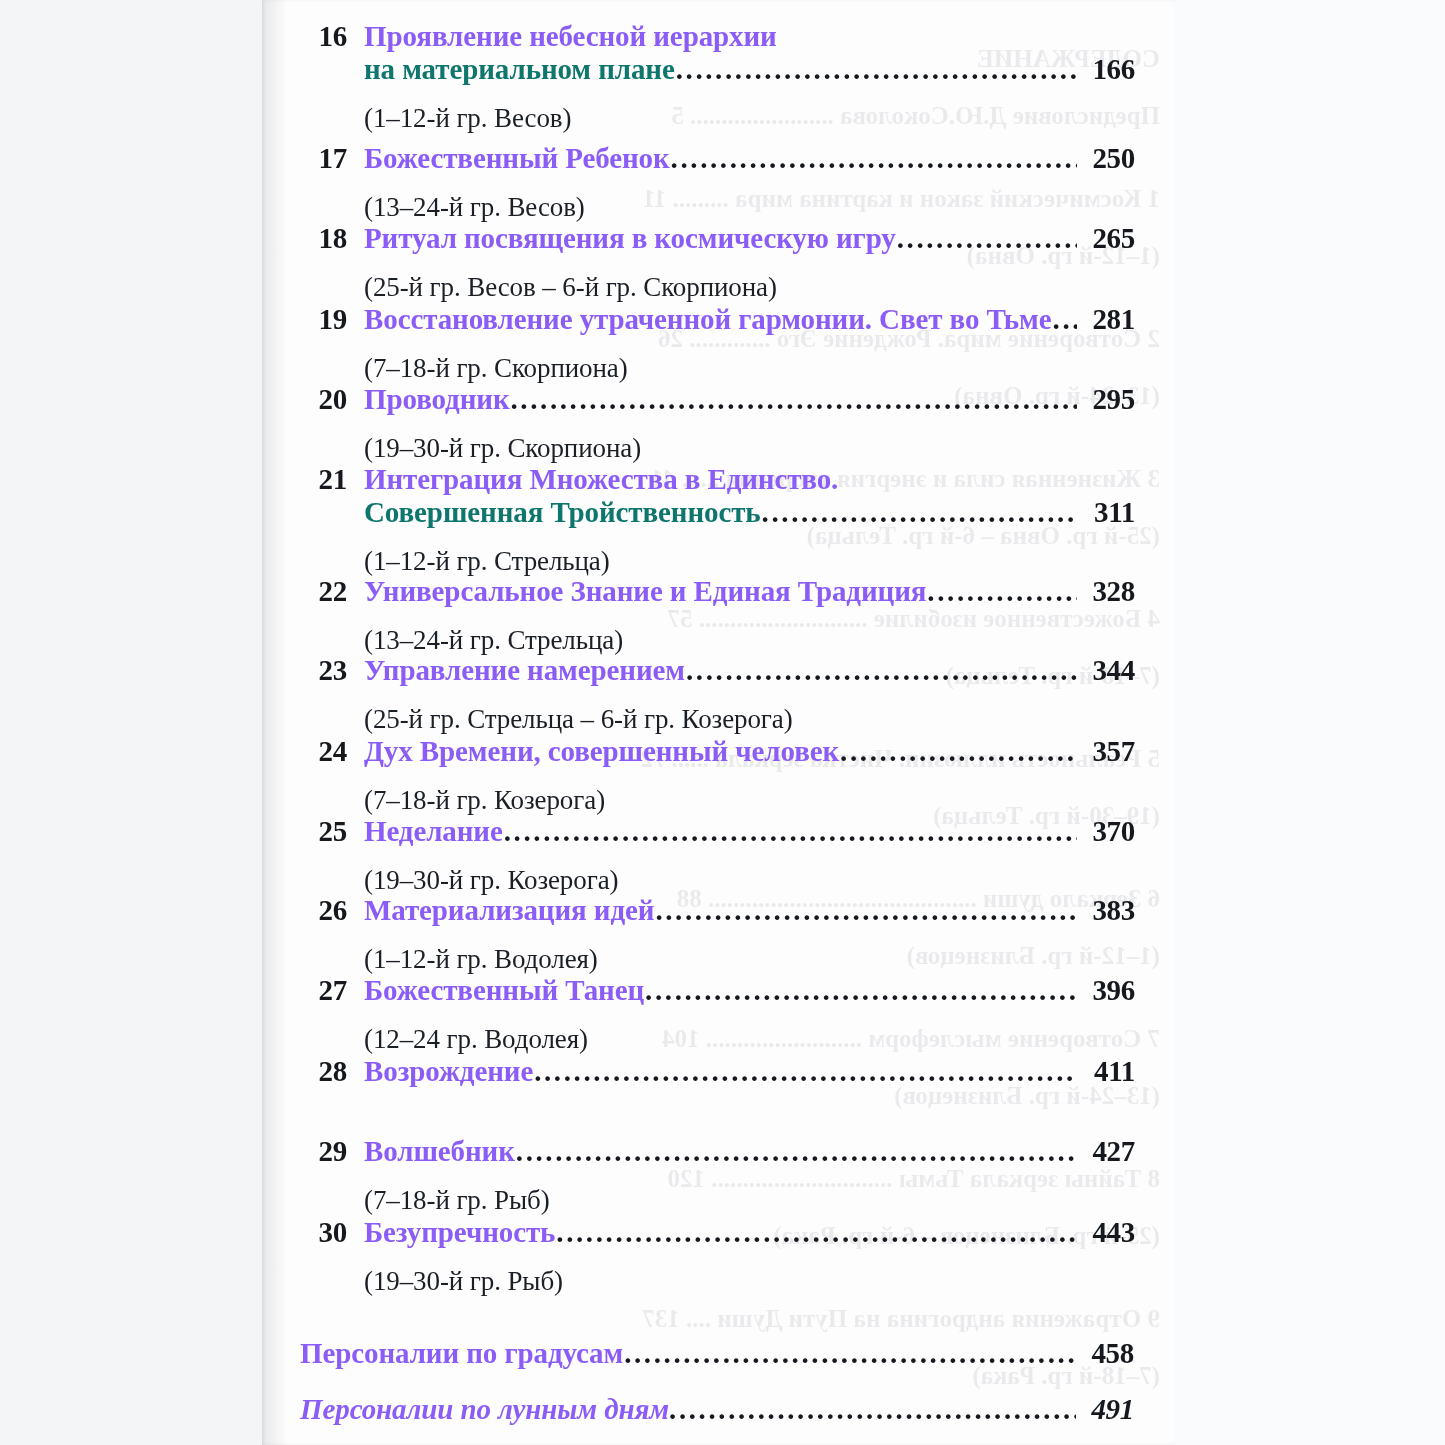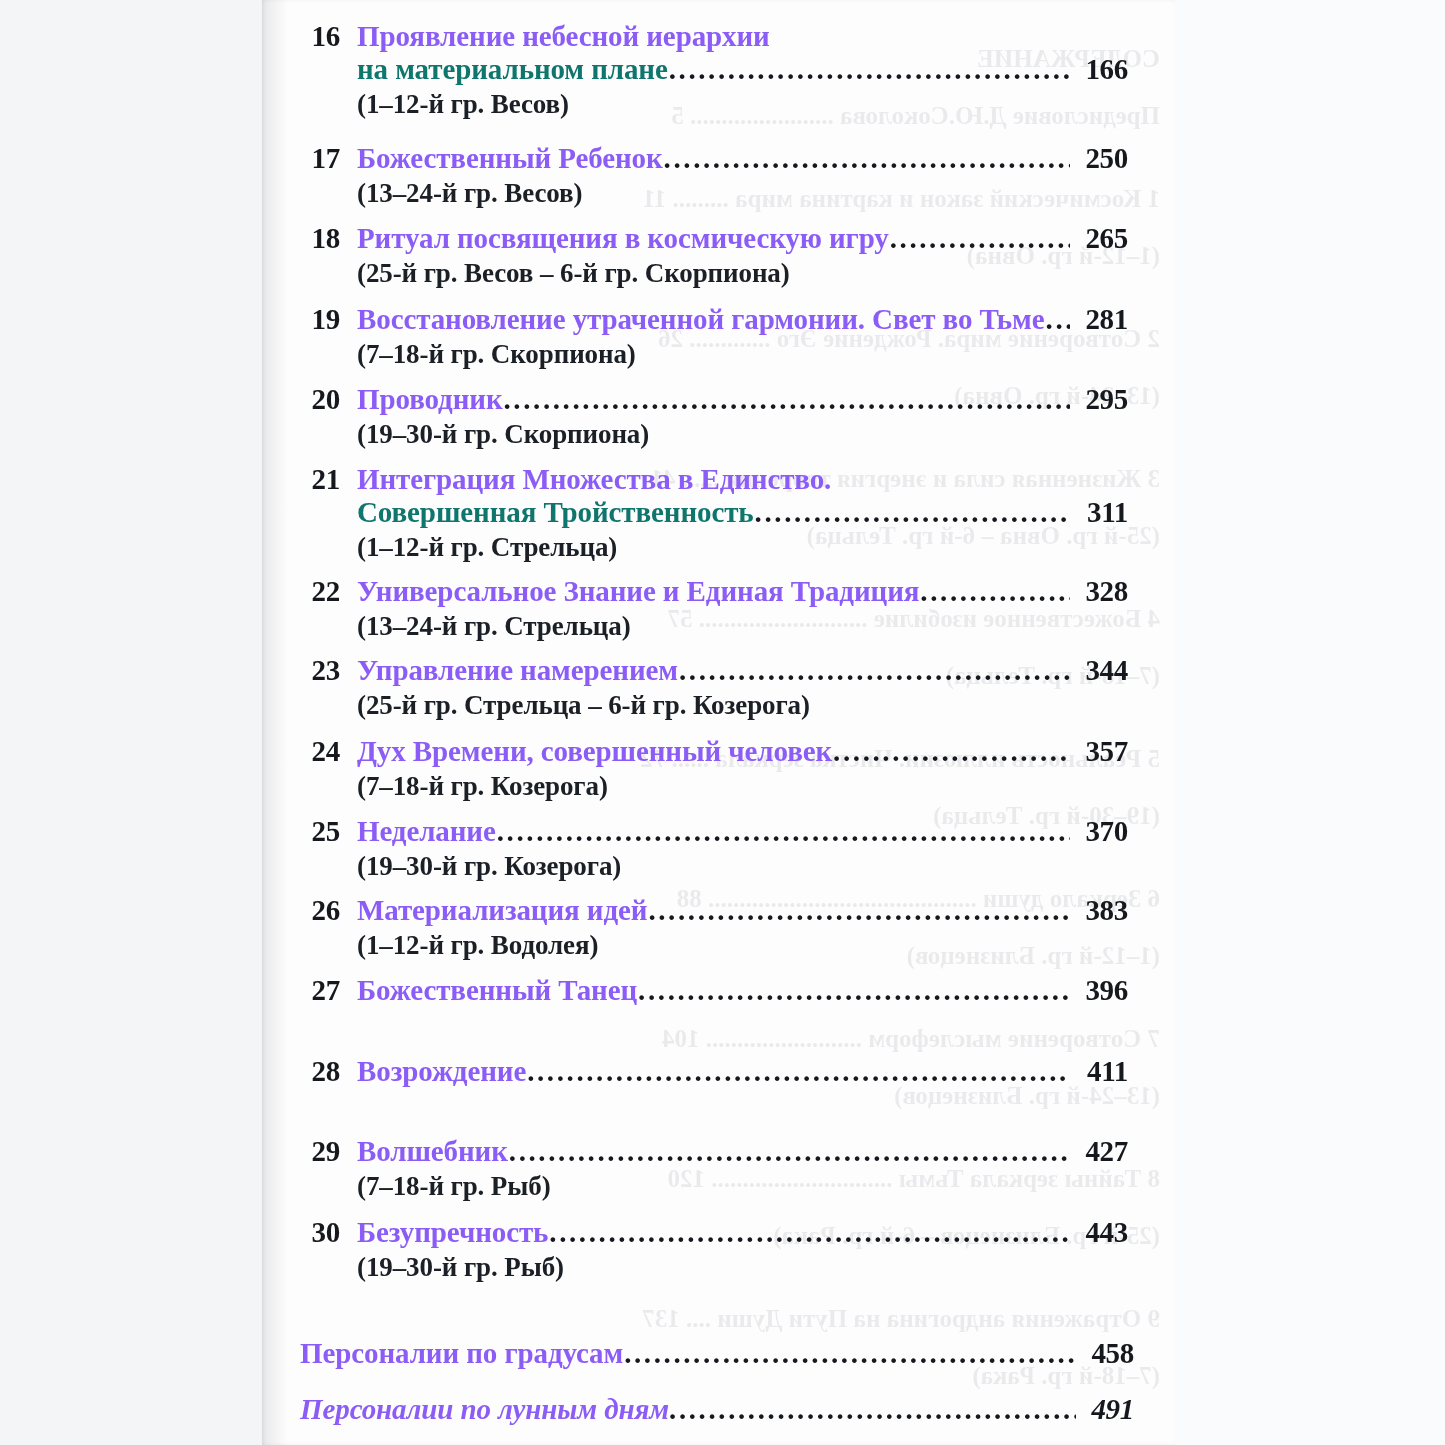--- a/index.html
+++ b/index.html
@@ -77,21 +77,21 @@
   #toc {
     position: absolute;
     left: 0;
     top: 0;
     width: 1175px;
     height: 1445px;
   }
 
   .entry {
     position: absolute;
-    left: 294px;
+    left: 301px;
     width: 834px;
   }
 
   .line1 {
     display: flex;
     align-items: baseline;
     white-space: nowrap;
   }
 
   .num {
@@ -143,22 +143,22 @@
     text-align: right;
     min-width: 58px;
     letter-spacing: -0.3px;
   }
 
   .sub {
     font-size: 27px;
     color: #1b1f26;
     padding-left: 63px;
     white-space: nowrap;
-    font-weight: bold;
-    margin-top: 3px;
+    font-weight: normal;
+    margin-top: 17px;
     letter-spacing: -0.1px;
   }
 
   
   .entry.backmatter { left: 300px; width: 834px; }
   .entry.backmatter .title { padding-left: 0; }
 </style>
 </head>
 <body>
 
@@ -308,20 +308,21 @@
         </div>
         <div class="sub">(1–12-й гр. Водолея)</div>
       </div>
       <div class="entry" style="top: 974px;">
         <div class="line1">
           <span class="num">27</span>
           <span class="title">Божественный Танец</span>
           <span class="leader"></span>
           <span class="pg">396</span>
         </div>
+        <div class="sub">(12–24 гр. Водолея)</div>
       </div>
       <div class="entry" style="top: 1055px;">
         <div class="line1">
           <span class="num">28</span>
           <span class="title">Возрождение</span>
           <span class="leader"></span>
           <span class="pg">411</span>
         </div>
       </div>
       <div class="entry" style="top: 1135px;">

